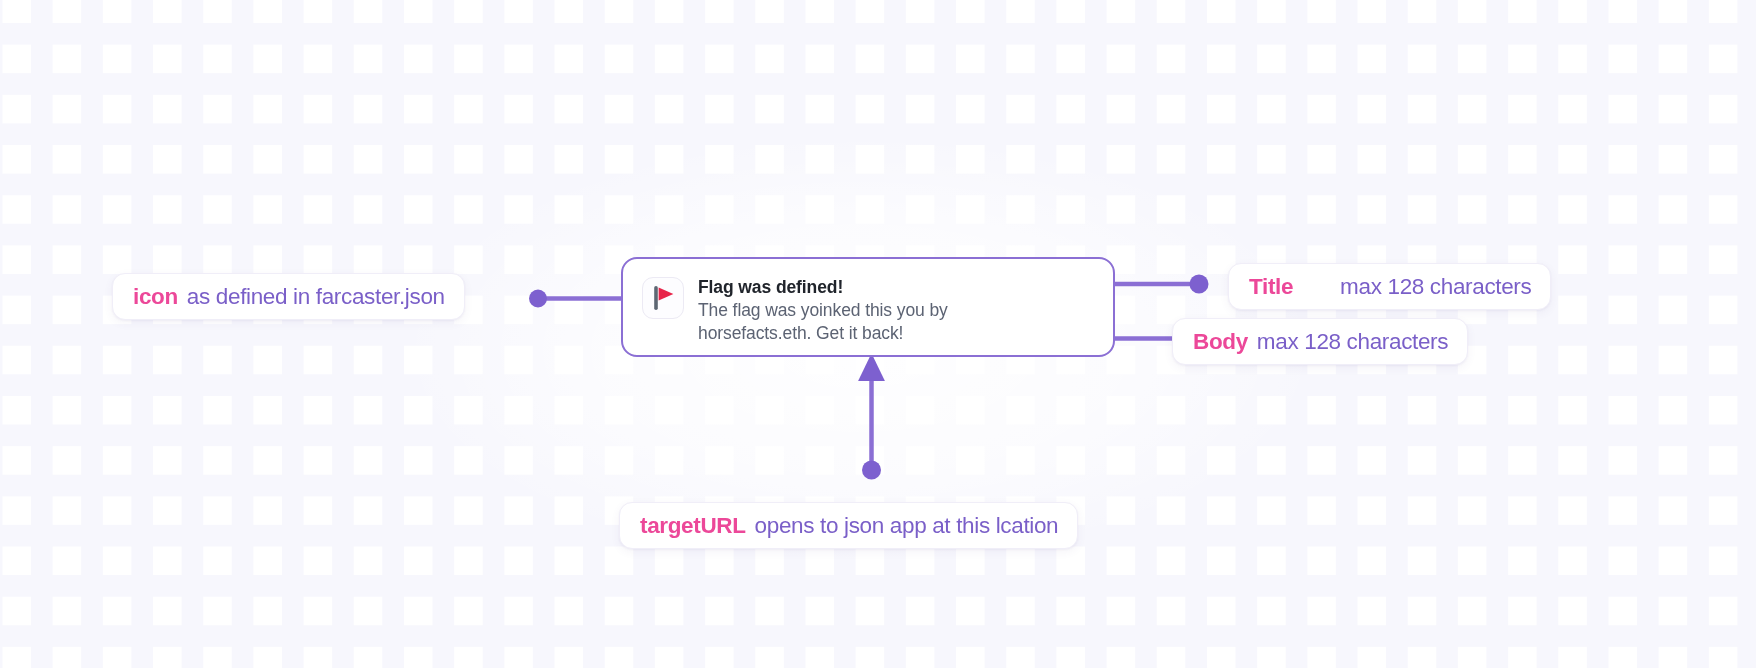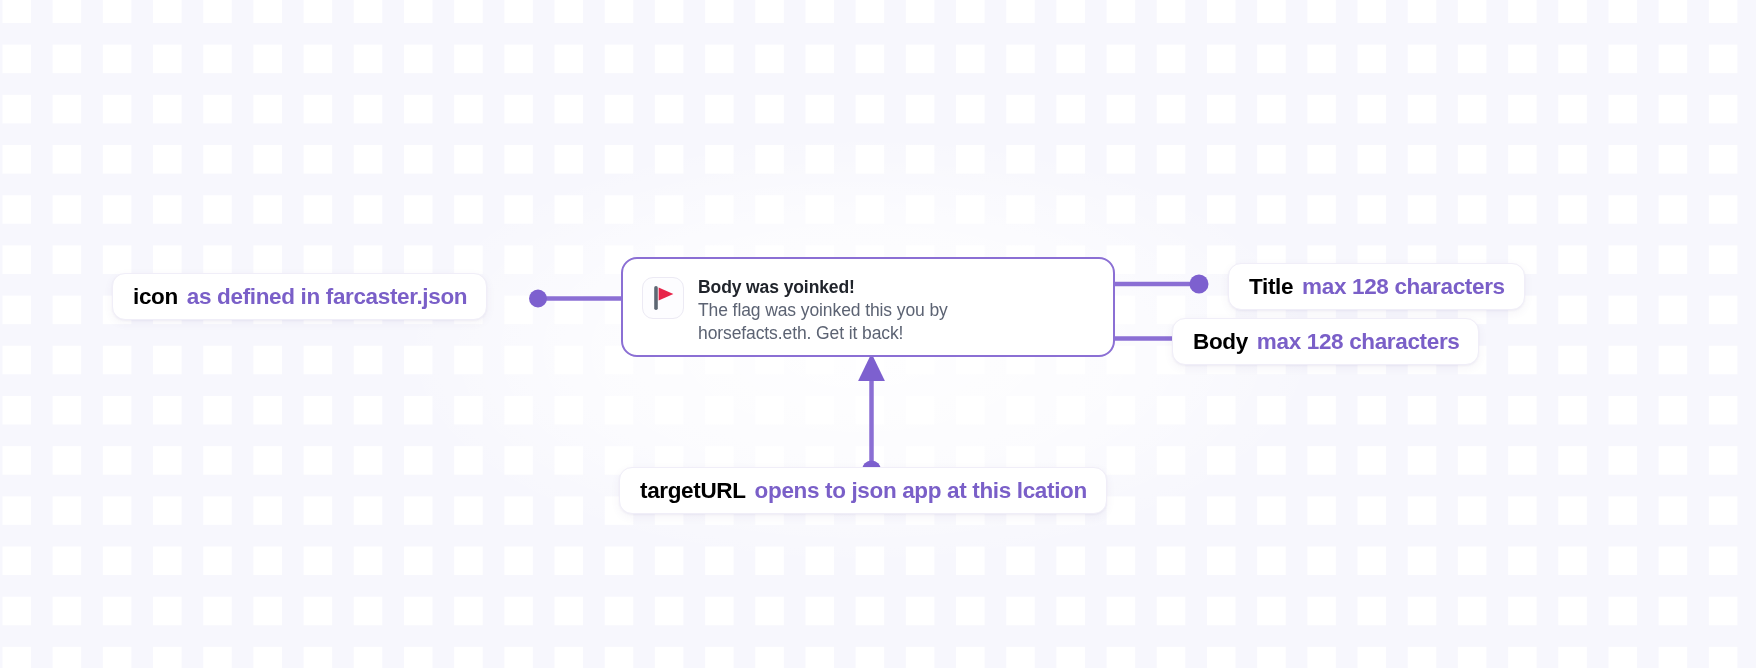--- a/index.html
+++ b/index.html
@@ -109,49 +109,50 @@
     box-shadow: 0 3px 10px rgba(78, 60, 140, 0.06), 0 1px 2px rgba(78, 60, 140, 0.05);
     display: flex;
     align-items: center;
     white-space: nowrap;
     z-index: 6;
     font-size: 22.5px;
     letter-spacing: -0.35px;
   }
   .pill .key {
     font-weight: 700;
-    color: #000000;
+    color: #ec4899;
   }
   .pill .val {
-    font-weight: 700;
+    font-weight: 400;
     color: #7a5fc8;
     margin-left: 9px;
   }
 
   #pill-icon {
     left: 112px;
     top: 273px;
     height: 47px;
     padding: 0 19px 0 20px;
   }
   #pill-title {
     left: 1228px;
     top: 263px;
     height: 47px;
     padding: 0 19px 0 20px;
+    gap: 38px;
   }
   #pill-body {
     left: 1172px;
     top: 318px;
     height: 47px;
     padding: 0 19px 0 20px;
   }
   #pill-targeturl {
     left: 619px;
-    top: 467px;
+    top: 502px;
     height: 47px;
     padding: 0 19px 0 20px;
   }
 </style>
 </head>
 <body>
 
 <div id="canvas">
 
   <div id="grid-veil"></div>
@@ -197,21 +198,21 @@
         <svg width="26" height="28" viewBox="0 0 26 28" aria-hidden="true">
 
           <rect x="4.2" y="2.0" width="3.6" height="24" rx="1.8" fill="#5d6773"></rect>
 
           <path d="M8.6 3.6 L23.4 10.1 L8.6 16.6 Z" fill="#e8254a"></path>
         </svg>
       </span>
     </div>
 
     <div id="notif-text">
-      <div id="notif-title">Body was yoinked!</div>
+      <div id="notif-title">Flag was defined!</div>
       <div id="notif-body">The flag was yoinked this you by horsefacts.eth. Get it back!</div>
     </div>
   </div>
 
   <div class="pill" id="pill-icon">
     <span class="key">icon</span>
     <span class="val">as defined in farcaster.json</span>
   </div>
 
   <div class="pill" id="pill-title">

